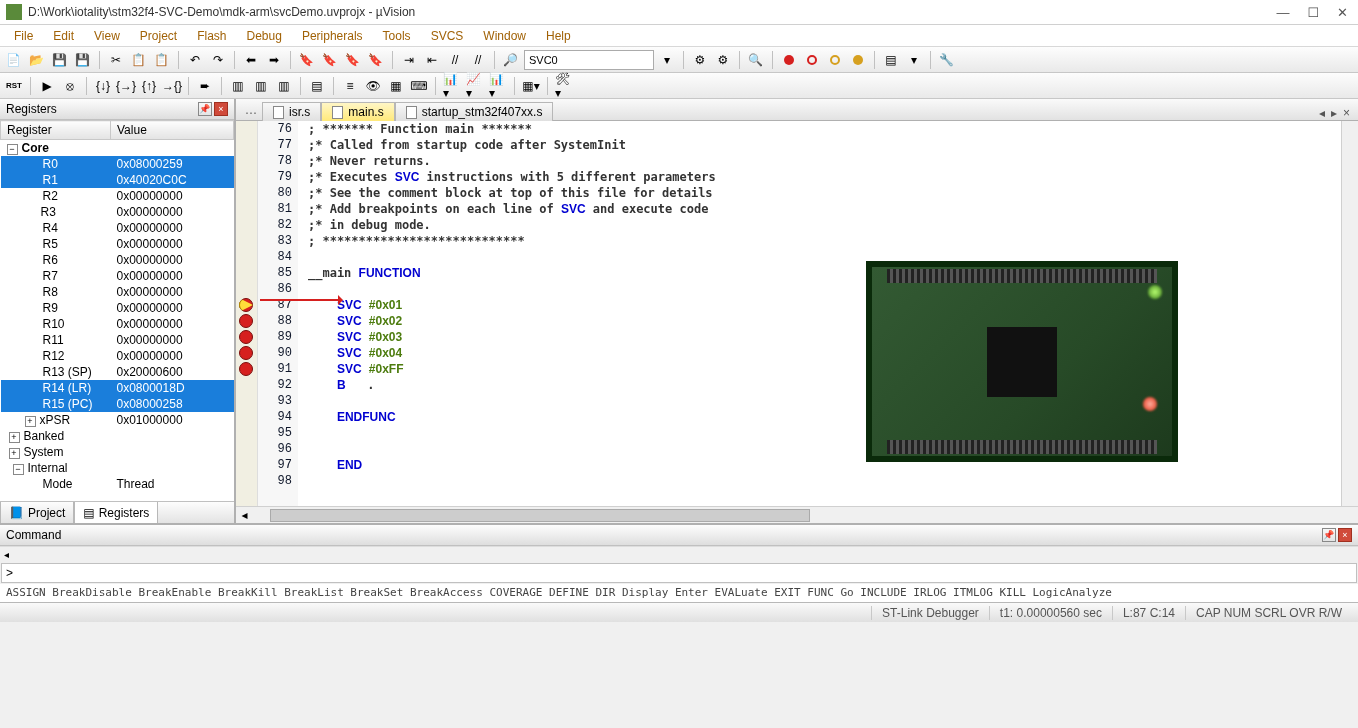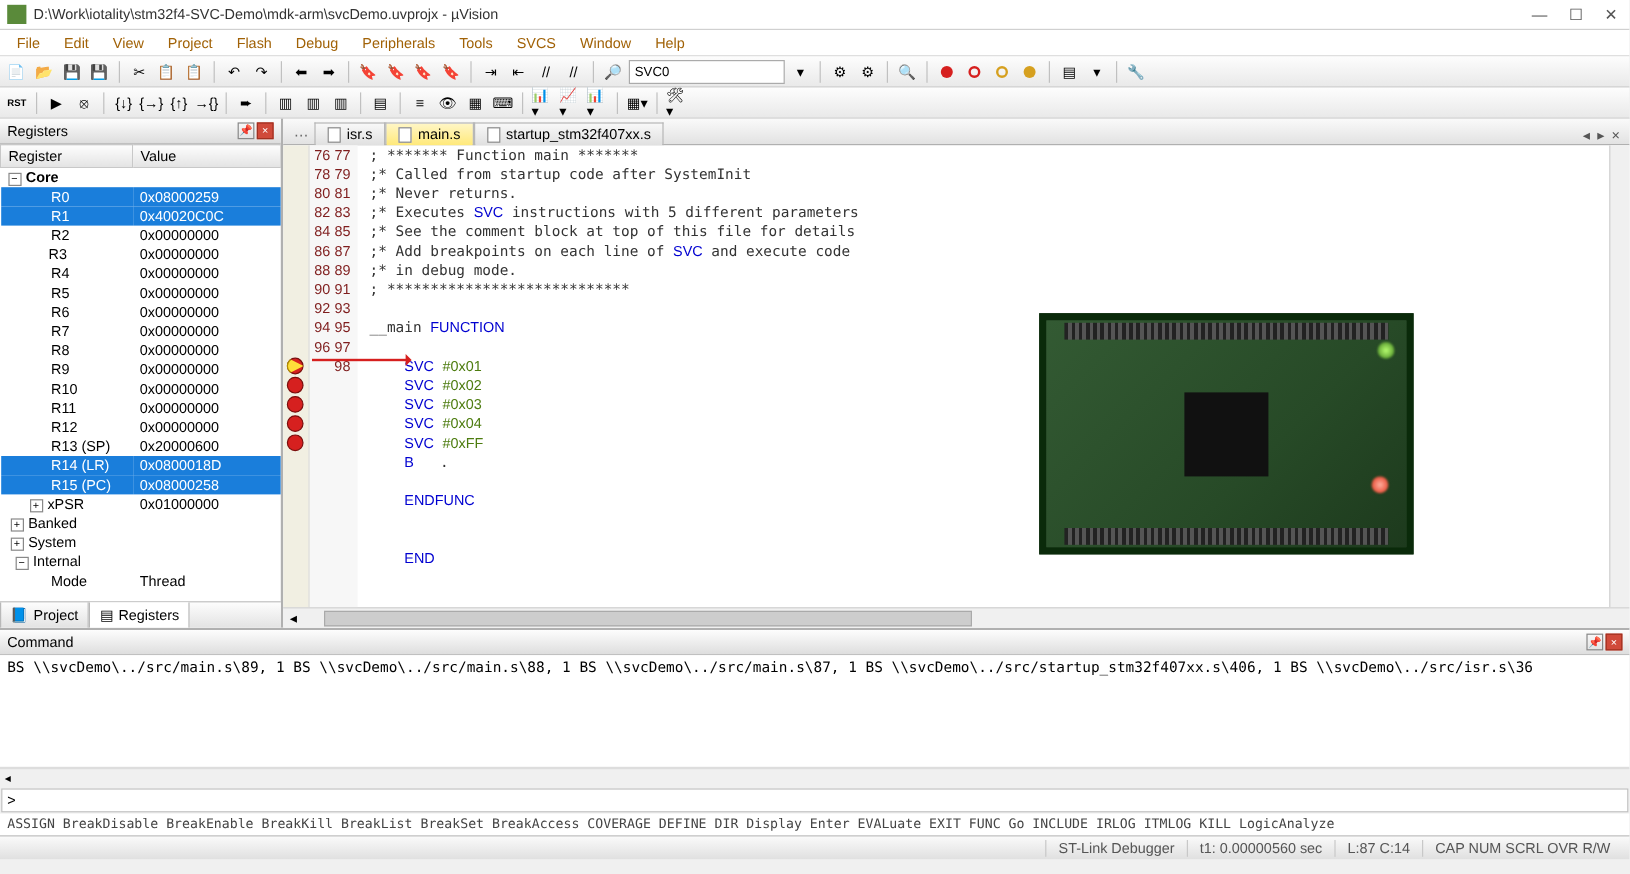--- a/index.html
+++ b/index.html
@@ -37,22 +37,22 @@
   .editor-tabs .dots{width:22px;text-align:center;color:#666;}
   .etab{padding:2px 10px;border:1px solid #b7b7b7;border-bottom:none;background:linear-gradient(#f8f8f8,#e0e0e0);display:flex;align-items:center;gap:5px;font-size:11px;position:relative;top:1px;}
   .etab.active{background:linear-gradient(#fff6c6,#ffe97a);}
   .etab .icon{width:11px;height:13px;background:#fff;border:1px solid #888;}
   .editor-tabs .nav{margin-left:auto;display:flex;gap:6px;color:#555;padding-right:4px;}
   .codewrap{flex:1; display:flex; overflow:hidden; position:relative;}
   .marker-col{width:22px;background:#f1efe2;border-right:1px solid #ddd; position:relative;}
   .marker{position:absolute;left:3px;width:14px;height:14px;border-radius:50%;}
   .marker.bp{background:#d6201f;border:1px solid #7a0e0d;}
   .marker.pc{background:#ffde3a;border:1px solid #b09000;clip-path:polygon(0 0,100% 50%,0 100%);}
-  .gutter{width:40px;background:#f7f7f7;color:#7f1d1d;text-align:right;padding-right:6px;font-family:Liberation Sans, sans-serif;font-size:12px;line-height:16px;}
-  .code{flex:1;font-family:Consolas,monospace;font-size:12px;line-height:16px;color:#333;white-space:pre; padding-left:10px; position:relative;}
+  .gutter{width:40px;background:#f7f7f7;color:#0f172a;text-align:right;padding-right:6px;font-family:Liberation Mono, monospace;font-size:12px;line-height:16px;}
+  .code{flex:1;font-family:Consolas,monospace;font-size:12px;line-height:16px;color:#333;white-space:pre; padding-left:10px; position:relative;font-weight:bold;}
   .code .kw{color:#0000d0;}
   .code .str{color:#4d7c0f;}
   .annot-arrow{position:absolute;left:-38px;top:178px;width:80px;height:2px;background:#d6201f;}
   .annot-arrow::after{content:"";position:absolute;right:-8px;top:-4px;border:5px solid transparent;border-left-color:#d6201f;}
   .board-img{position:absolute;right:180px;top:140px;width:312px;height:201px;background:#2a4a2a;border:6px solid #0a2a0a;}
   .board-img .pcb{width:100%;height:100%;background:linear-gradient(135deg,#335a33 0%,#274a27 60%,#1d3a1d 100%);position:relative;}
   .board-img .chip{position:absolute;left:50%;top:50%;transform:translate(-50%,-50%);width:70px;height:70px;background:#111;}
   .board-img .hdr{position:absolute;background:repeating-linear-gradient(90deg,#222 0 3px,#555 3px 6px);}
   .board-img .hdr.top{top:2px;left:15px;right:15px;height:14px;}
   .board-img .hdr.bot{bottom:2px;left:15px;right:15px;height:14px;}
@@ -401,25 +401,20 @@
 </div>
 
 <div class="cmdpanel">
   <div class="panelhead">
     <span>Command</span>
     <div class="controls">
       <span class="ctrl-pin">📌</span>
       <span class="ctrl-close">×</span>
     </div>
   </div>
-  <div class="cmdtext" id="cmdtext">BS \\svcDemo\../src/main.s\89, 1
-BS \\svcDemo\../src/main.s\88, 1
-BS \\svcDemo\../src/main.s\87, 1
-BS \\svcDemo\../src/startup_stm32f407xx.s\406, 1
-BS \\svcDemo\../src/isr.s\36</div>
   <div style="height:16px;background:#f0f0f0;border-top:1px solid #ddd;"><span style="font-size:10px;padding:0 4px;">◂</span></div>
   <div class="cmdprompt">
       <span>&gt;</span>
     </div>
   <div class="cmdsuggest">ASSIGN BreakDisable BreakEnable BreakKill BreakList BreakSet BreakAccess COVERAGE DEFINE DIR Display Enter EVALuate EXIT FUNC Go INCLUDE IRLOG ITMLOG KILL LogicAnalyze</div>
 </div>
 
 <div class="statusbar">
   <div class="spacer"></div>
   <div class="sbi">ST-Link Debugger</div>

